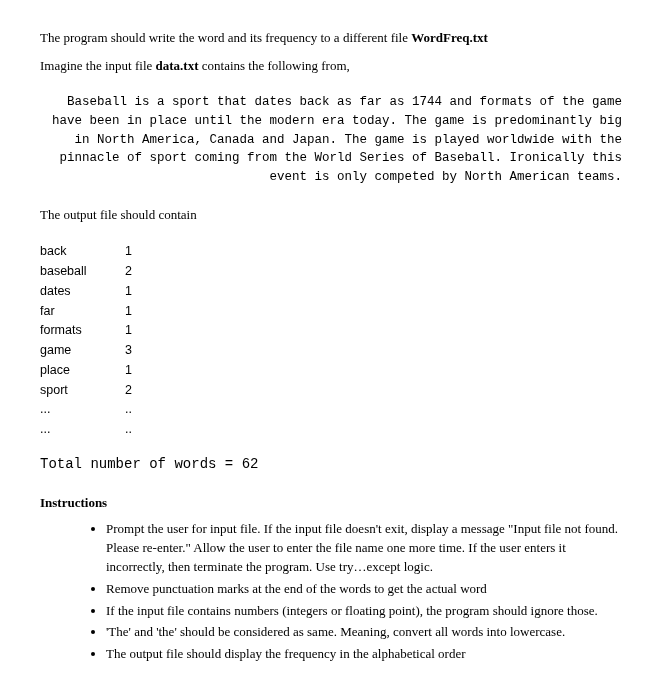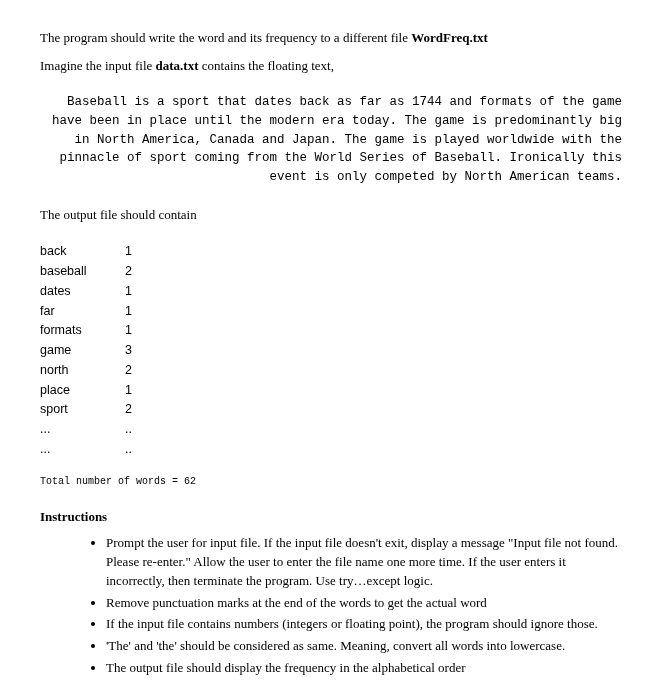--- a/index.html
+++ b/index.html
@@ -33,21 +33,21 @@
       margin: 18px 0 8px 0;
     }
     .word-table td {
       padding: 0 8px 1px 0;
     }
     .word-table td:first-child {
       min-width: 85px;
     }
     .total-line {
       font-family: 'Courier New', Courier, monospace;
-      font-size: 10px;
+      font-size: 14px;
       margin: 14px 0 18px 0;
     }
     .instr-heading {
       font-weight: bold;
       margin-top: 16px;
       margin-bottom: 8px;
     }
     ul {
       list-style: disc;
       padding-left: 38px;
@@ -60,21 +60,21 @@
     .bold { font-weight: bold; }
     .section-gap { margin-top: 12px; }
   </style>
 </head>
 <body>
 
 <p class="para">
   <span>The program should write the word and its frequency to a different file </span><span class="bold">WordFreq.txt</span>
 </p>
 <p class="para">
-  <span>Imagine the input file </span><span class="bold">data.txt</span><span> contains the floating text,</span>
+  <span>Imagine the input file </span><span class="bold">data.txt</span><span> contains the following from,</span>
 </p>
 
 <div class="mono mono-block">Baseball is a sport that dates back as far as 1744 and formats of the game have been in place until the modern era today. The game is predominantly big in North America, Canada and Japan. The game is played worldwide with the pinnacle of sport coming from the World Series of Baseball. Ironically this event is only competed by North American teams.</div>
 
 <p class="para section-gap">The output file should contain</p>
 
 <table class="word-table">
   <tbody id="wf-body">
       <tr>
         <td>back</td>
@@ -94,24 +94,20 @@
       </tr>
       <tr>
         <td>formats</td>
         <td>1</td>
       </tr>
       <tr>
         <td>game</td>
         <td>3</td>
       </tr>
       <tr>
-        <td>north</td>
-        <td>2</td>
-      </tr>
-      <tr>
         <td>place</td>
         <td>1</td>
       </tr>
       <tr>
         <td>sport</td>
         <td>2</td>
       </tr>
       <tr>
         <td>...</td>
         <td>..</td>

